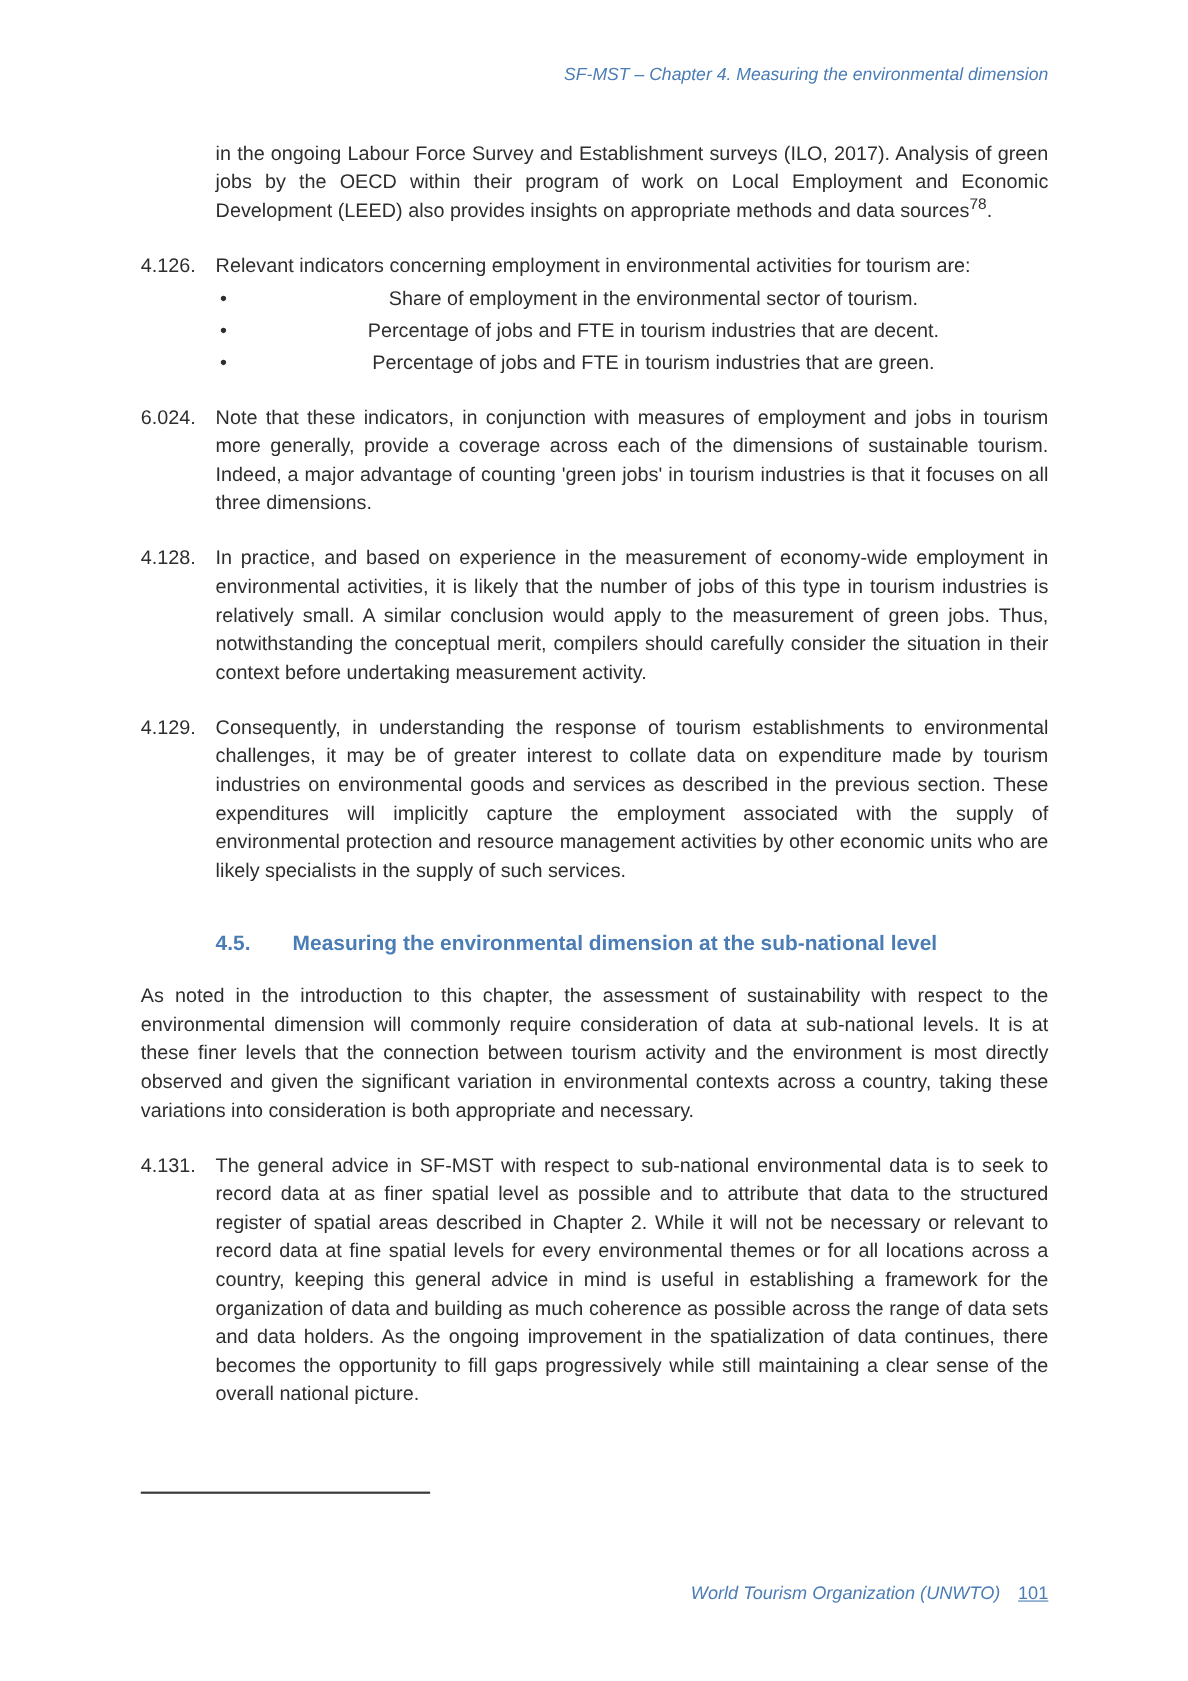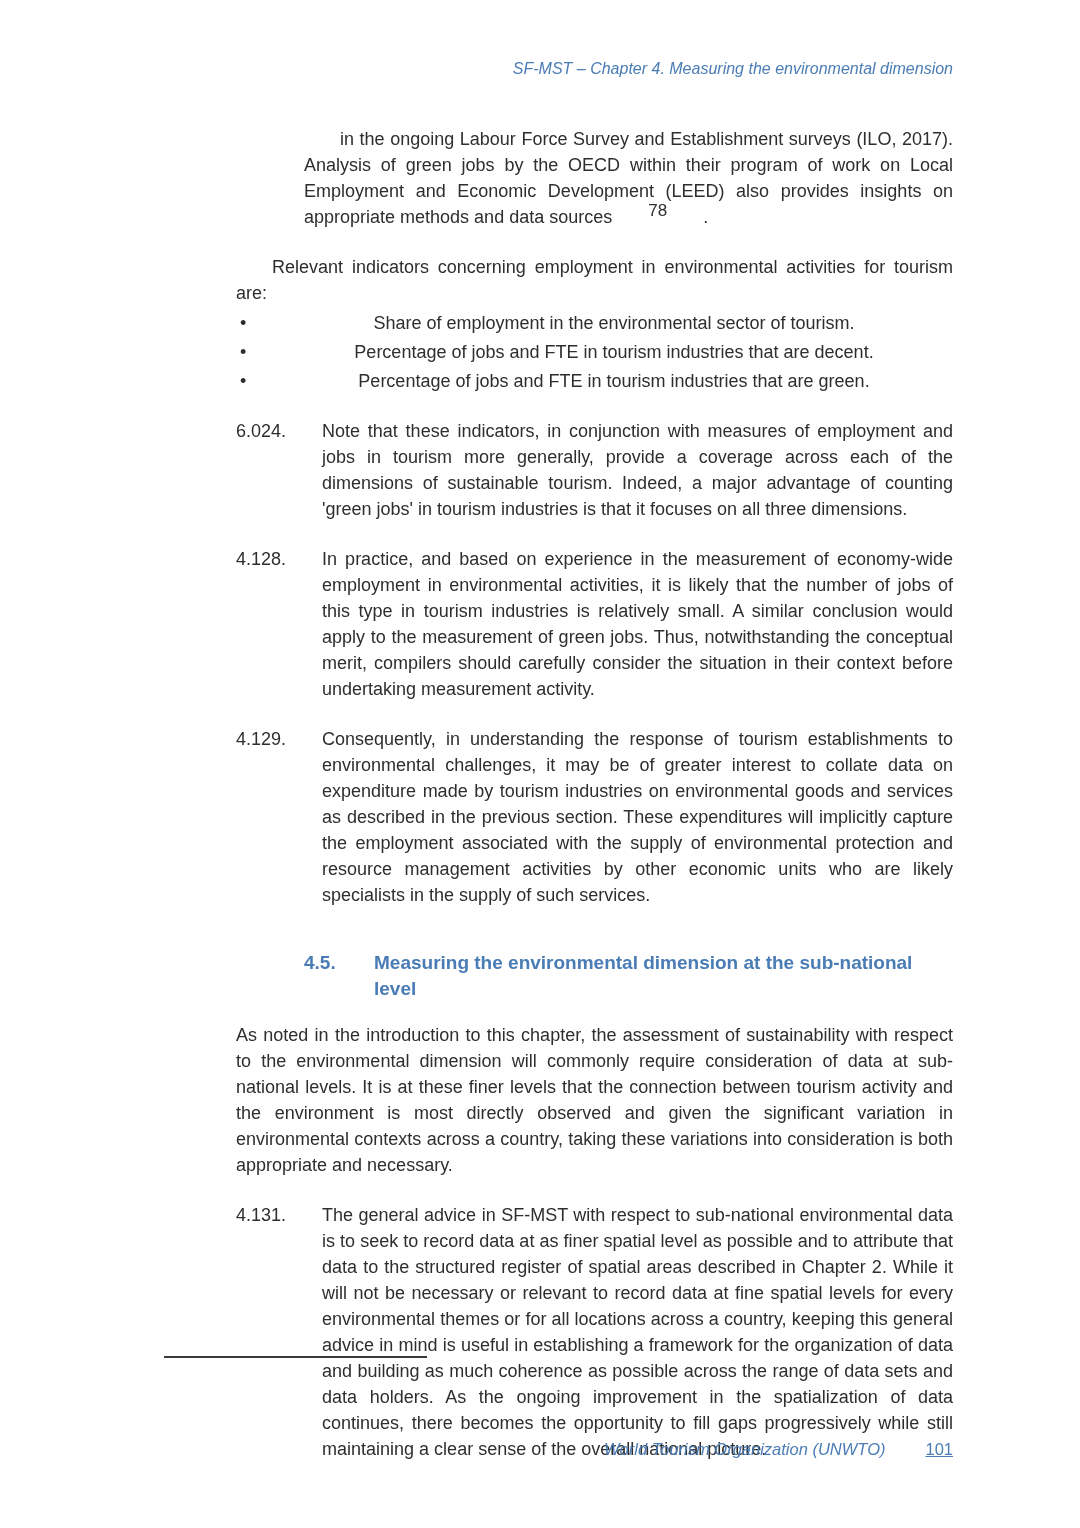--- a/index.html
+++ b/index.html
@@ -1,19 +1,19 @@
 <!DOCTYPE html>
 <html><head>
 <meta charset="utf-8">
 <style>
   :root{
     --blue:#4a7cb5;
     --ink:#2e2e2e;
   }
-  *{box-sizing:border-box;padding-left:36px;}
+  *{box-sizing:border-box;}
   html,body{margin:0;padding:0;background:#ffffff;}
   .page{
     position:relative;
     width:1080px;
     height:1528px;
     background:#ffffff;
     font-family:"Liberation Sans",sans-serif;
     color:var(--ink);
     overflow:hidden;
   }
@@ -66,21 +66,21 @@
     margin:42px 0 20px 68px;
     color:var(--blue);
     font-weight:bold;
     font-size:19px;
     line-height:26px;
   }
   .section-heading .num{
     flex:0 0 70px;
   }
   sup.fnref{
-    font-size:17px;
+    font-size:14px;
     line-height:0;
     vertical-align:super;
   }
   .footnote{
     position:absolute;
     left:128px;
     top:1356px;
     font-size:15px;
     line-height:22px;
     color:var(--ink);
@@ -93,37 +93,38 @@
   }
   .footer{
     position:absolute;
     top:1440px;
     right:127px;
     font-size:16.5px;
     color:var(--blue);
     white-space:nowrap;
   }
   .footer .org{font-style:italic;}
-  .footer .page-num{font-style:normal;margin-left:4px;text-decoration:underline;}
+  .footer .page-num{font-style:normal;margin-left:16px;text-decoration:underline;}
 </style>
 </head>
 <body>
 
 <div class="page">
 
   <div class="running-header">SF-MST – Chapter 4. Measuring the environmental dimension</div>
 
   <div class="content">
 
     <div class="para">
       <span class="num"></span>
       <div class="body"><span>in the ongoing Labour Force Survey and Establishment surveys (ILO, 2017). Analysis of green jobs by the OECD within their program of work on Local Employment and Economic Development (LEED) also provides insights on appropriate methods and data sources</span><sup class="fnref">78</sup><span>.</span></div>
     </div>
 
     <div class="para">
+      <span class="num">4.126.</span>
       <div class="body">
         <span>Relevant indicators concerning employment in environmental activities for tourism are:</span>
         <ul class="bullets">
           <li>Share of employment in the environmental sector of tourism.</li>
           <li>Percentage of jobs and FTE in tourism industries that are decent.</li>
           <li>Percentage of jobs and FTE in tourism industries that are green.</li>
         </ul>
       </div>
     </div>
 

